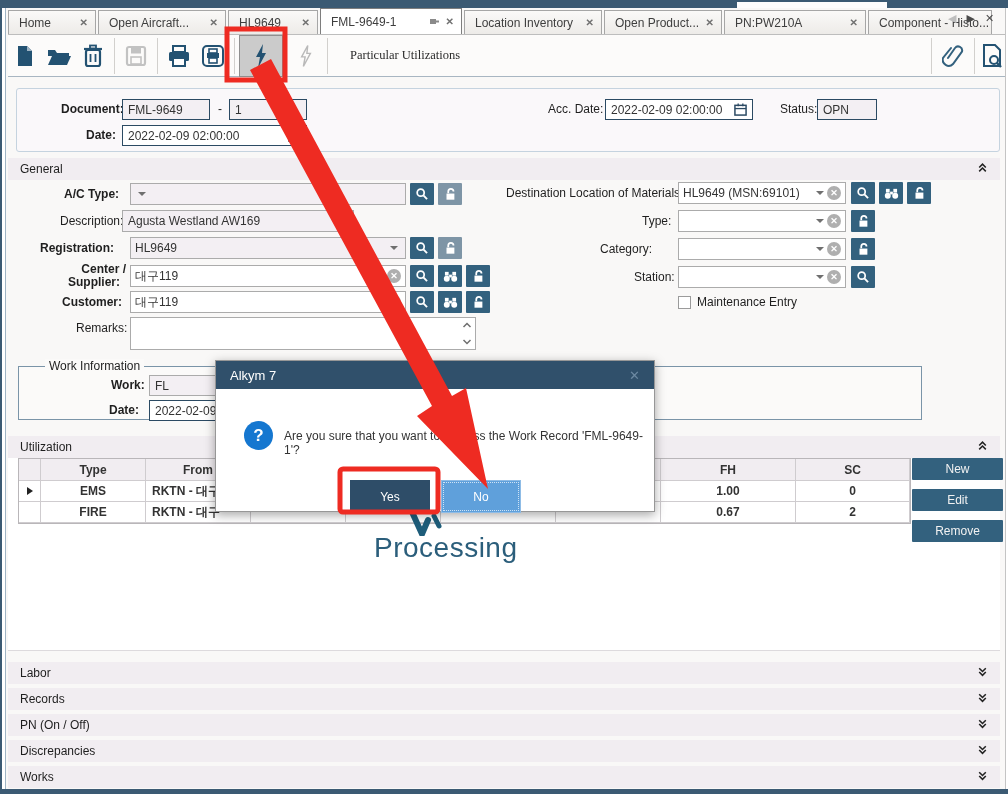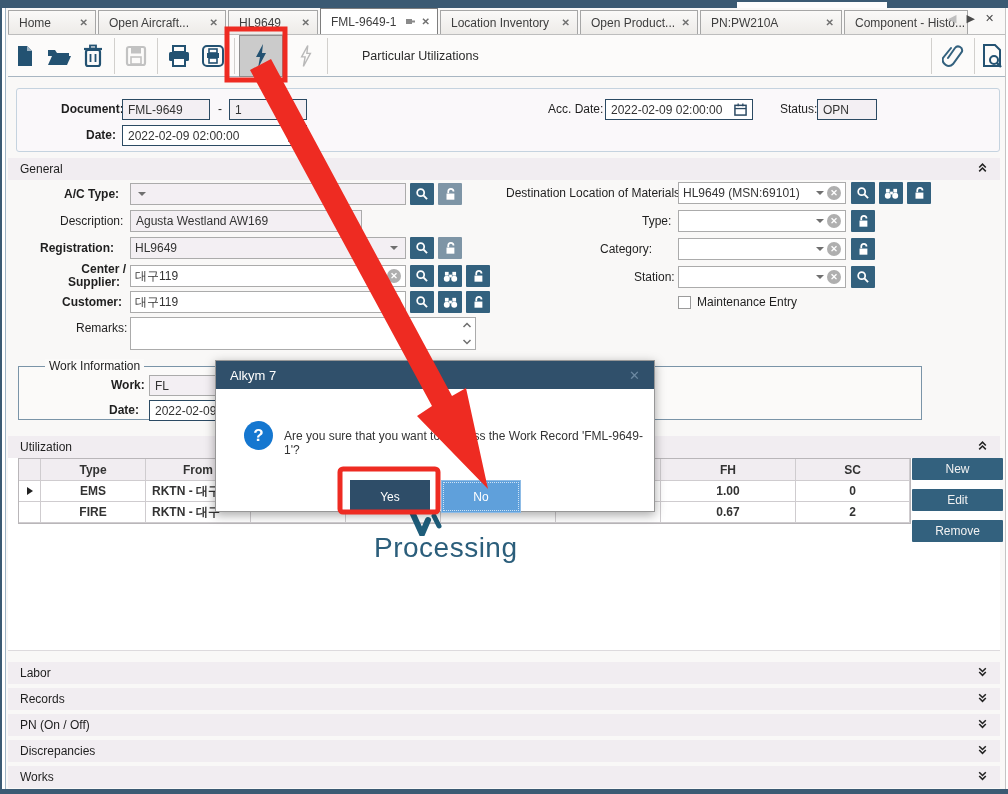--- a/index.html
+++ b/index.html
@@ -25,21 +25,21 @@
   .tab.active { height:26px; background:#FFFFFF; border-color:#7E7E7E; font-weight:normal; }
   .tabnav { left:948px; top:12px; display:flex; gap:10px; align-items:center; }
 
   
   .toolbar { left:8px; top:34px; width:997px; height:43px; background:#FCFBFA;
              border-top:1px solid #BDBDBD; border-bottom:1px solid #A8B6C2;
              display:flex; align-items:center; }
   .tbtn { width:34px; height:34px; display:flex; align-items:center; justify-content:center; }
   .tsep { width:1px; height:36px; background:#D2D0CD; margin:0 4px; }
   .tbtn.pressed { background:#CBCBCB; border:1px solid #8F8F8F; width:44px; height:42px; }
-  .tb-title { margin-left:30px; color:#2B2B2B; font-size:12.5px; }
+  .tb-title { margin-left:18px; color:#2B2B2B; font-size:12.5px;font-family:Liberation Serif, serif; }
   .tb-right { margin-left:auto; display:flex; align-items:center; }
 
   
   .lbl { white-space:nowrap; color:#1F1F1F; }
   .lbl.b { font-weight:bold; }
   .field { background:#FFFFFF; border:1px solid #2B4A63; display:flex; align-items:center;
            padding:0 5px; height:21px; }
   .field.ro { background:#F3EFF3; }
   .dd { background:#FFFFFF; border:1px solid #ABABAB; height:22px; display:flex; align-items:center;
         padding:0 4px; }
@@ -109,21 +109,21 @@
     <span class="x">✕</span>
     </div>
   <div class="tab" style="width:128px">
     <span style="flex:1">Open Aircraft...</span>
     <span class="x">✕</span>
     </div>
   <div class="tab" style="width:90px">
     <span style="flex:1">HL9649</span>
     <span class="x">✕</span>
     </div>
-  <div class="tab active" style="width:118px">
+  <div class="tab active" style="width:142px">
     <span style="flex:1">FML-9649-1</span>
     <svg width="11" height="11" viewBox="0 0 11 11">
       <rect x="1" y="3" width="6" height="5" fill="#8A8A8A"></rect>
         <rect x="7" y="4.5" width="3" height="2" fill="#8A8A8A"></rect>
       </svg>
     <span class="x">✕</span>
     </div>
   <div class="tab" style="width:138px">
     <span style="flex:1">Location Inventory</span>
     <span class="x">✕</span>
@@ -280,21 +280,21 @@
     </svg>
   </div>
 <div class="abs btn-sq light" style="left:438px; top:183px">
   <svg width="14" height="14" viewBox="0 0 16 16">
     <rect x="4" y="7.5" width="9" height="7" fill="#FFF"></rect>
       <path d="M6 7 V5 a3 3 0 0 1 6 0" fill="none" stroke="#FFF" stroke-width="2"></path>
     </svg>
   </div>
 
 <span class="abs lbl" style="left:60px; top:214px">Description:</span>
-<div class="abs field ro" style="left:130px; top:210px; width:232px; border-color:#ABABAB; height:22px">
+<div class="abs field ro" style="left:122px; top:210px; width:232px; border-color:#ABABAB; height:22px">
   <span>Agusta Westland AW169</span>
   </div>
 
 <span class="abs lbl b" style="left:40px; top:241px">Registration:</span>
 <div class="abs dd ro" style="left:130px; top:237px; width:276px">
   <span class="val">HL9649</span>
   <span class="caret"></span>
   </div>
 <div class="abs btn-sq" style="left:410px; top:237px">
   <svg width="14" height="14" viewBox="0 0 16 16">

